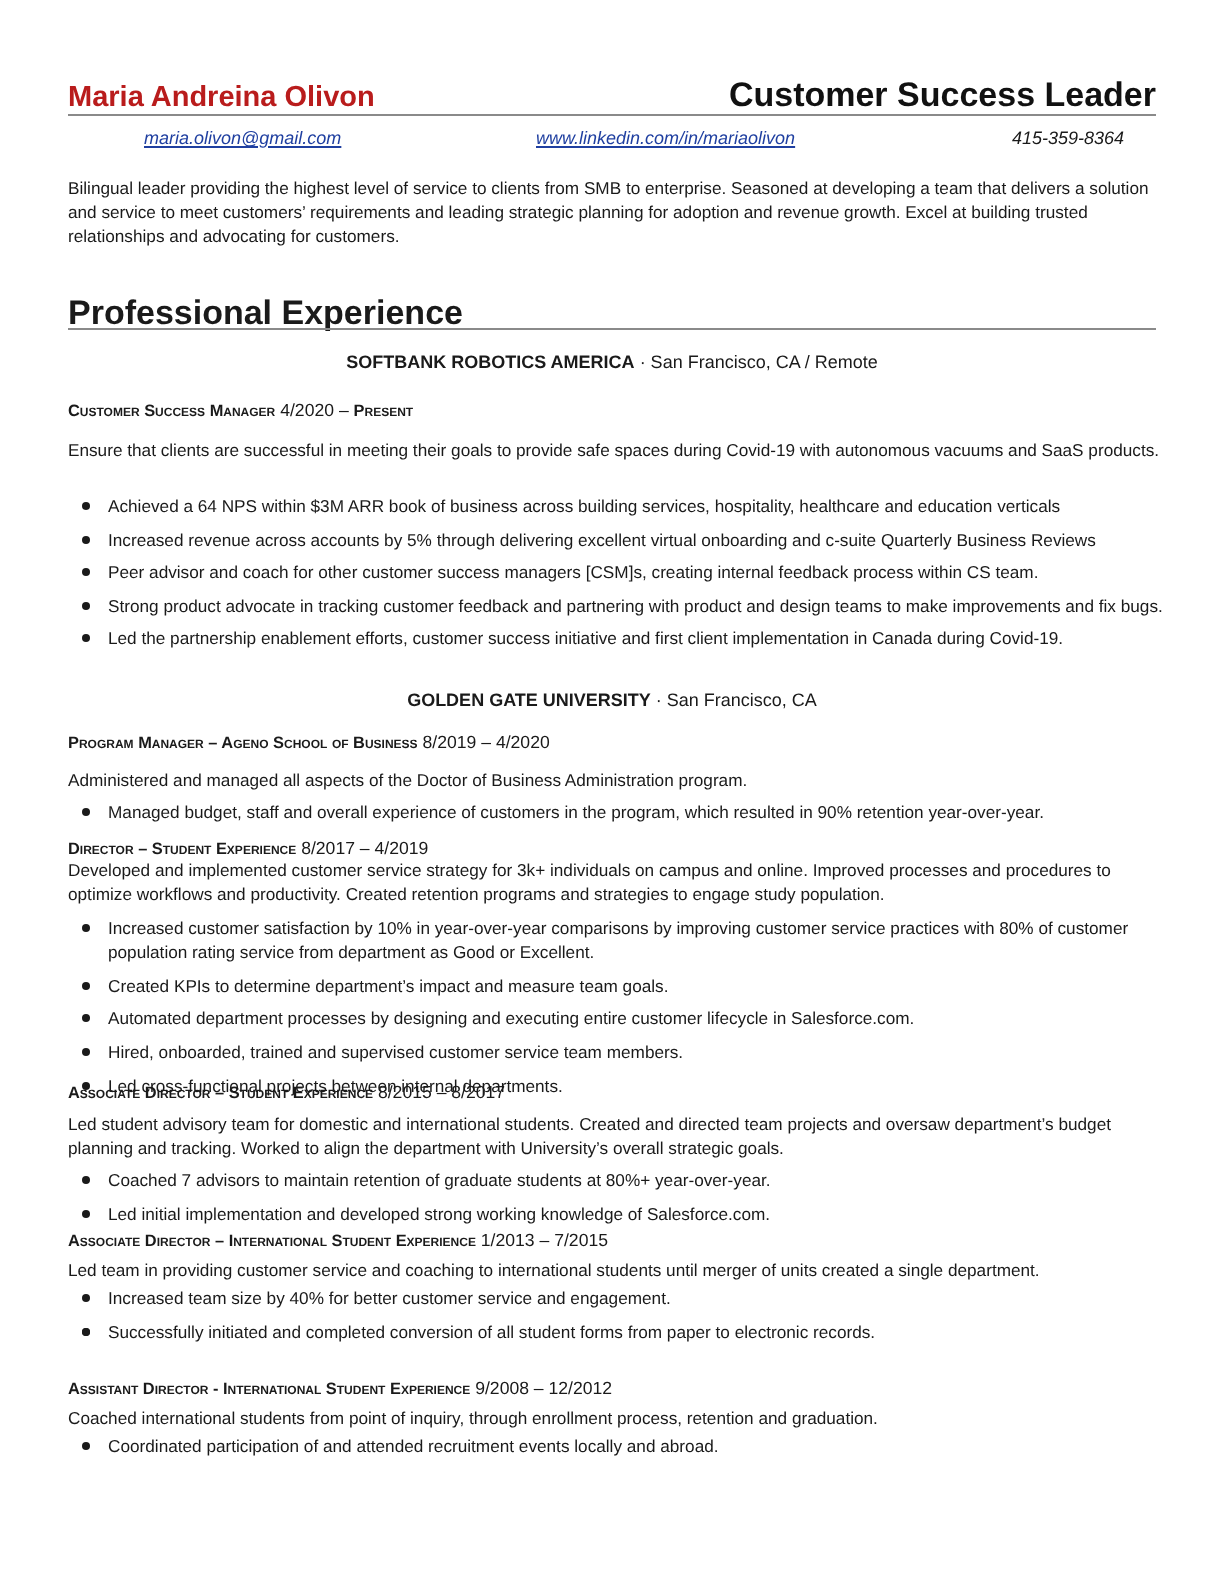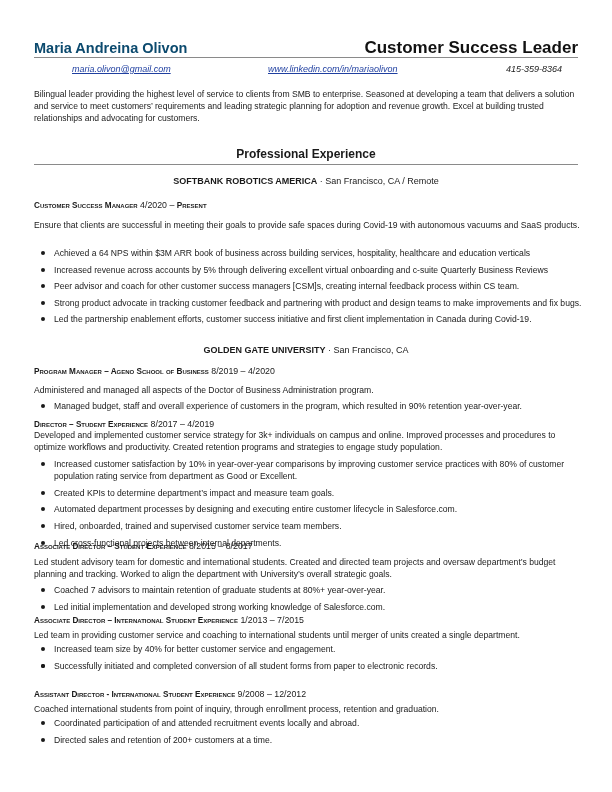--- a/index.html
+++ b/index.html
@@ -1,27 +1,27 @@
 <!DOCTYPE html>
 <html><head>
 <meta charset="utf-8">
 <style>
   html, body { margin: 0; padding: 0; background: #ffffff; }
   body { width: 612px; height: 792px; position: relative; overflow: hidden;
          font-family: "Liberation Sans", sans-serif; color: #1a1a1a; }
   .page { position: absolute; left: 34px; top: 0; width: 544px; }
   .name-row { position: absolute; top: 38px; left: 0; width: 544px; display: flex; justify-content: space-between; align-items: baseline; }
-  .name { font-size: 14.5px; font-weight: bold; color: #0c4a6e; }
+  .name { font-size: 14.5px; font-weight: bold; color: #b91c1c; }
   .headline { font-size: 17px; font-weight: bold; color: #111; }
   .rule { position: absolute; left: 0; width: 544px; height: 0; border-top: 1.5px solid #8a8a8a; }
   .contact-row { position: absolute; top: 64px; left: 0; width: 544px; font-size: 9px; font-style: italic; }
   .contact-row a { color: #1f3fa0; text-decoration: underline; }
   .contact-row span { position: absolute; top: 0; white-space: nowrap; }
   .summary { position: absolute; top: 88px; left: 0; width: 548px; font-size: 8.6px; line-height: 12.2px; }
-  .section-title { position: absolute; top: 147px; left: 0; width: 544px; text-align: center; font-size: 12px; font-weight: bold; }
+  .section-title { position: absolute; top: 147px; left: 0; width: 544px; font-size: 17px; font-weight: bold; }
   .company { position: absolute; left: 0; width: 544px; text-align: center; font-size: 9px; }
   .company b { font-weight: bold; }
   .role { position: absolute; left: 0; font-size: 8.8px; white-space: nowrap; }
   .role .title { font-weight: bold; font-variant: small-caps; font-size: 8.2px; }
   .para { position: absolute; left: 0; width: 548px; font-size: 8.6px; line-height: 12.2px; }
   ul.bullets { position: absolute; left: 0; width: 548px; margin: 0; padding: 0; list-style: none; font-size: 8.6px; line-height: 12.2px; }
   ul.bullets li { position: relative; padding-left: 20px; margin-bottom: 4.4px; }
   ul.bullets li .dot { position: absolute; left: 7px; top: 4px; width: 4px; height: 4px; border-radius: 50%; background: #1a1a1a; }
 </style>
 </head>
@@ -103,16 +103,15 @@
     <li><span class="dot"></span></li>
     <li><span class="dot"></span><span>Successfully initiated and completed conversion of all student forms from paper to electronic records.</span></li>
   </ul>
 
   <div class="role" style="top:689px;">
     <span class="title">Assistant Director - International Student Experience</span><span>  9/2008 – 12/2012</span>
   </div>
   <div class="para" style="top:703px;">Coached international students from point of inquiry, through enrollment process, retention and graduation.</div>
   <ul class="bullets" style="top:717px;">
     <li><span class="dot"></span><span>Coordinated participation of and attended recruitment events locally and abroad.</span></li>
-    <li><span class="dot"></span><span>Directed sales and retention of 200+ customers at a time.</span></li>
   </ul>
 
 </div>
 
 </body></html>

